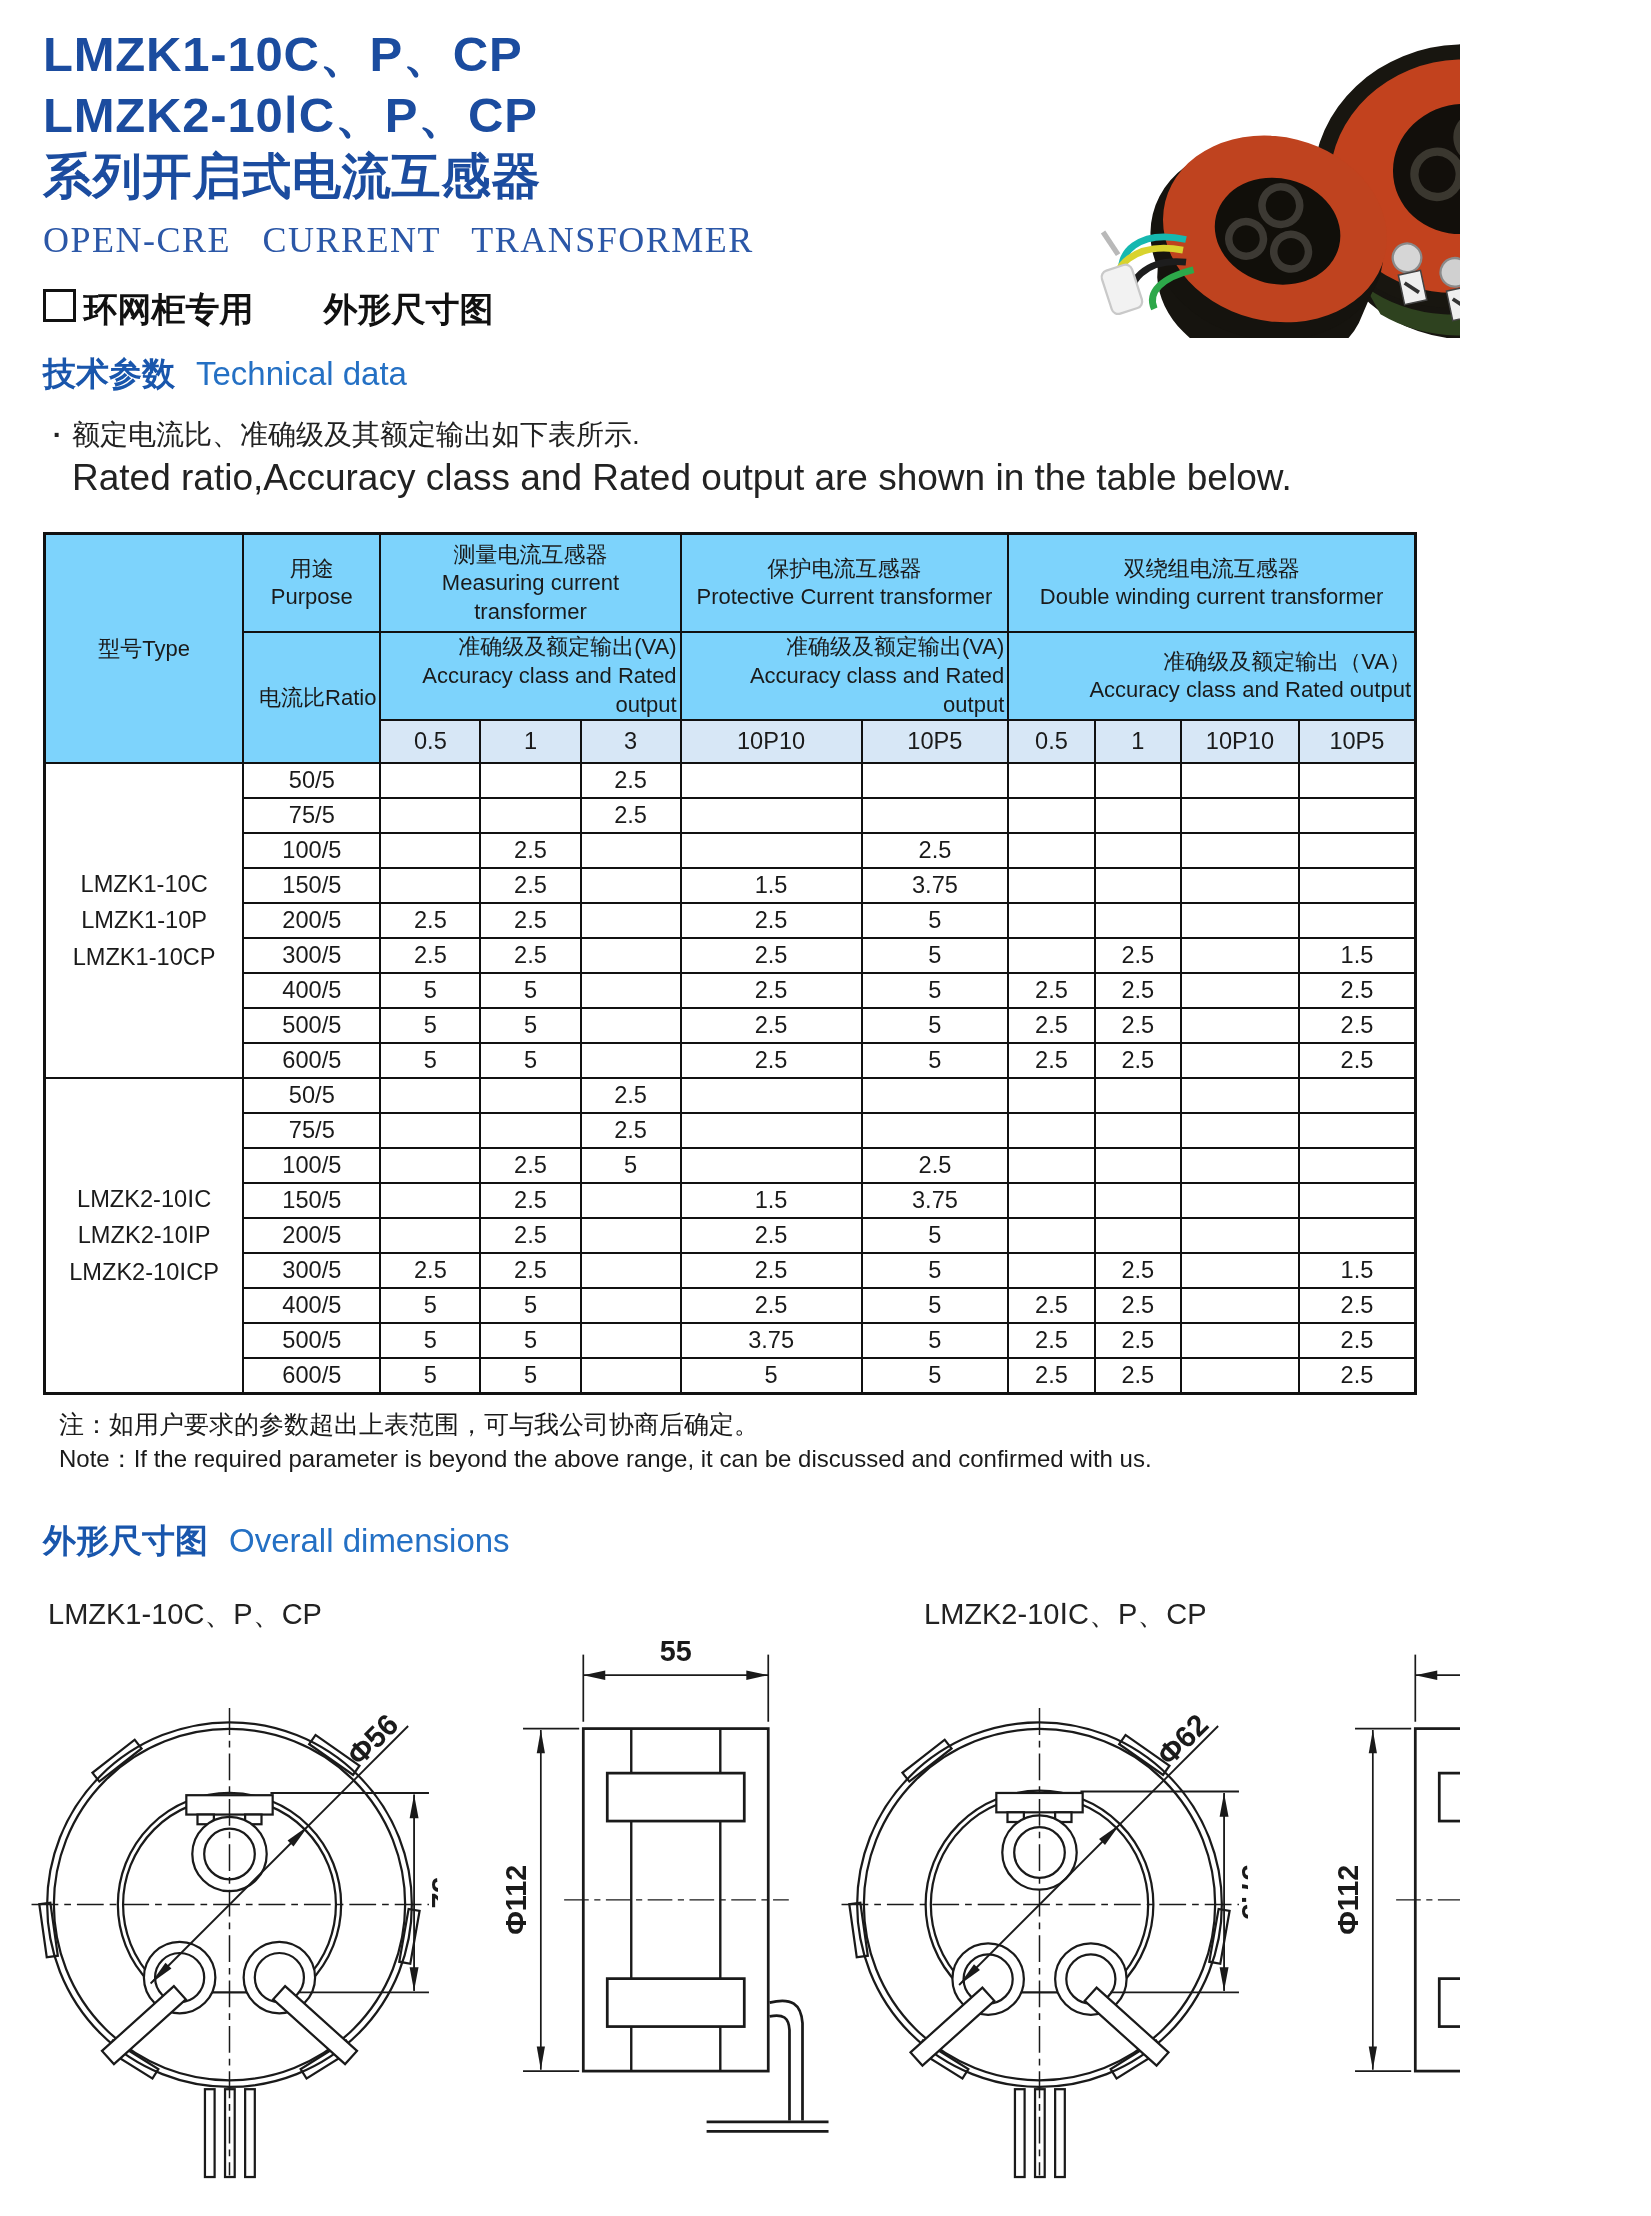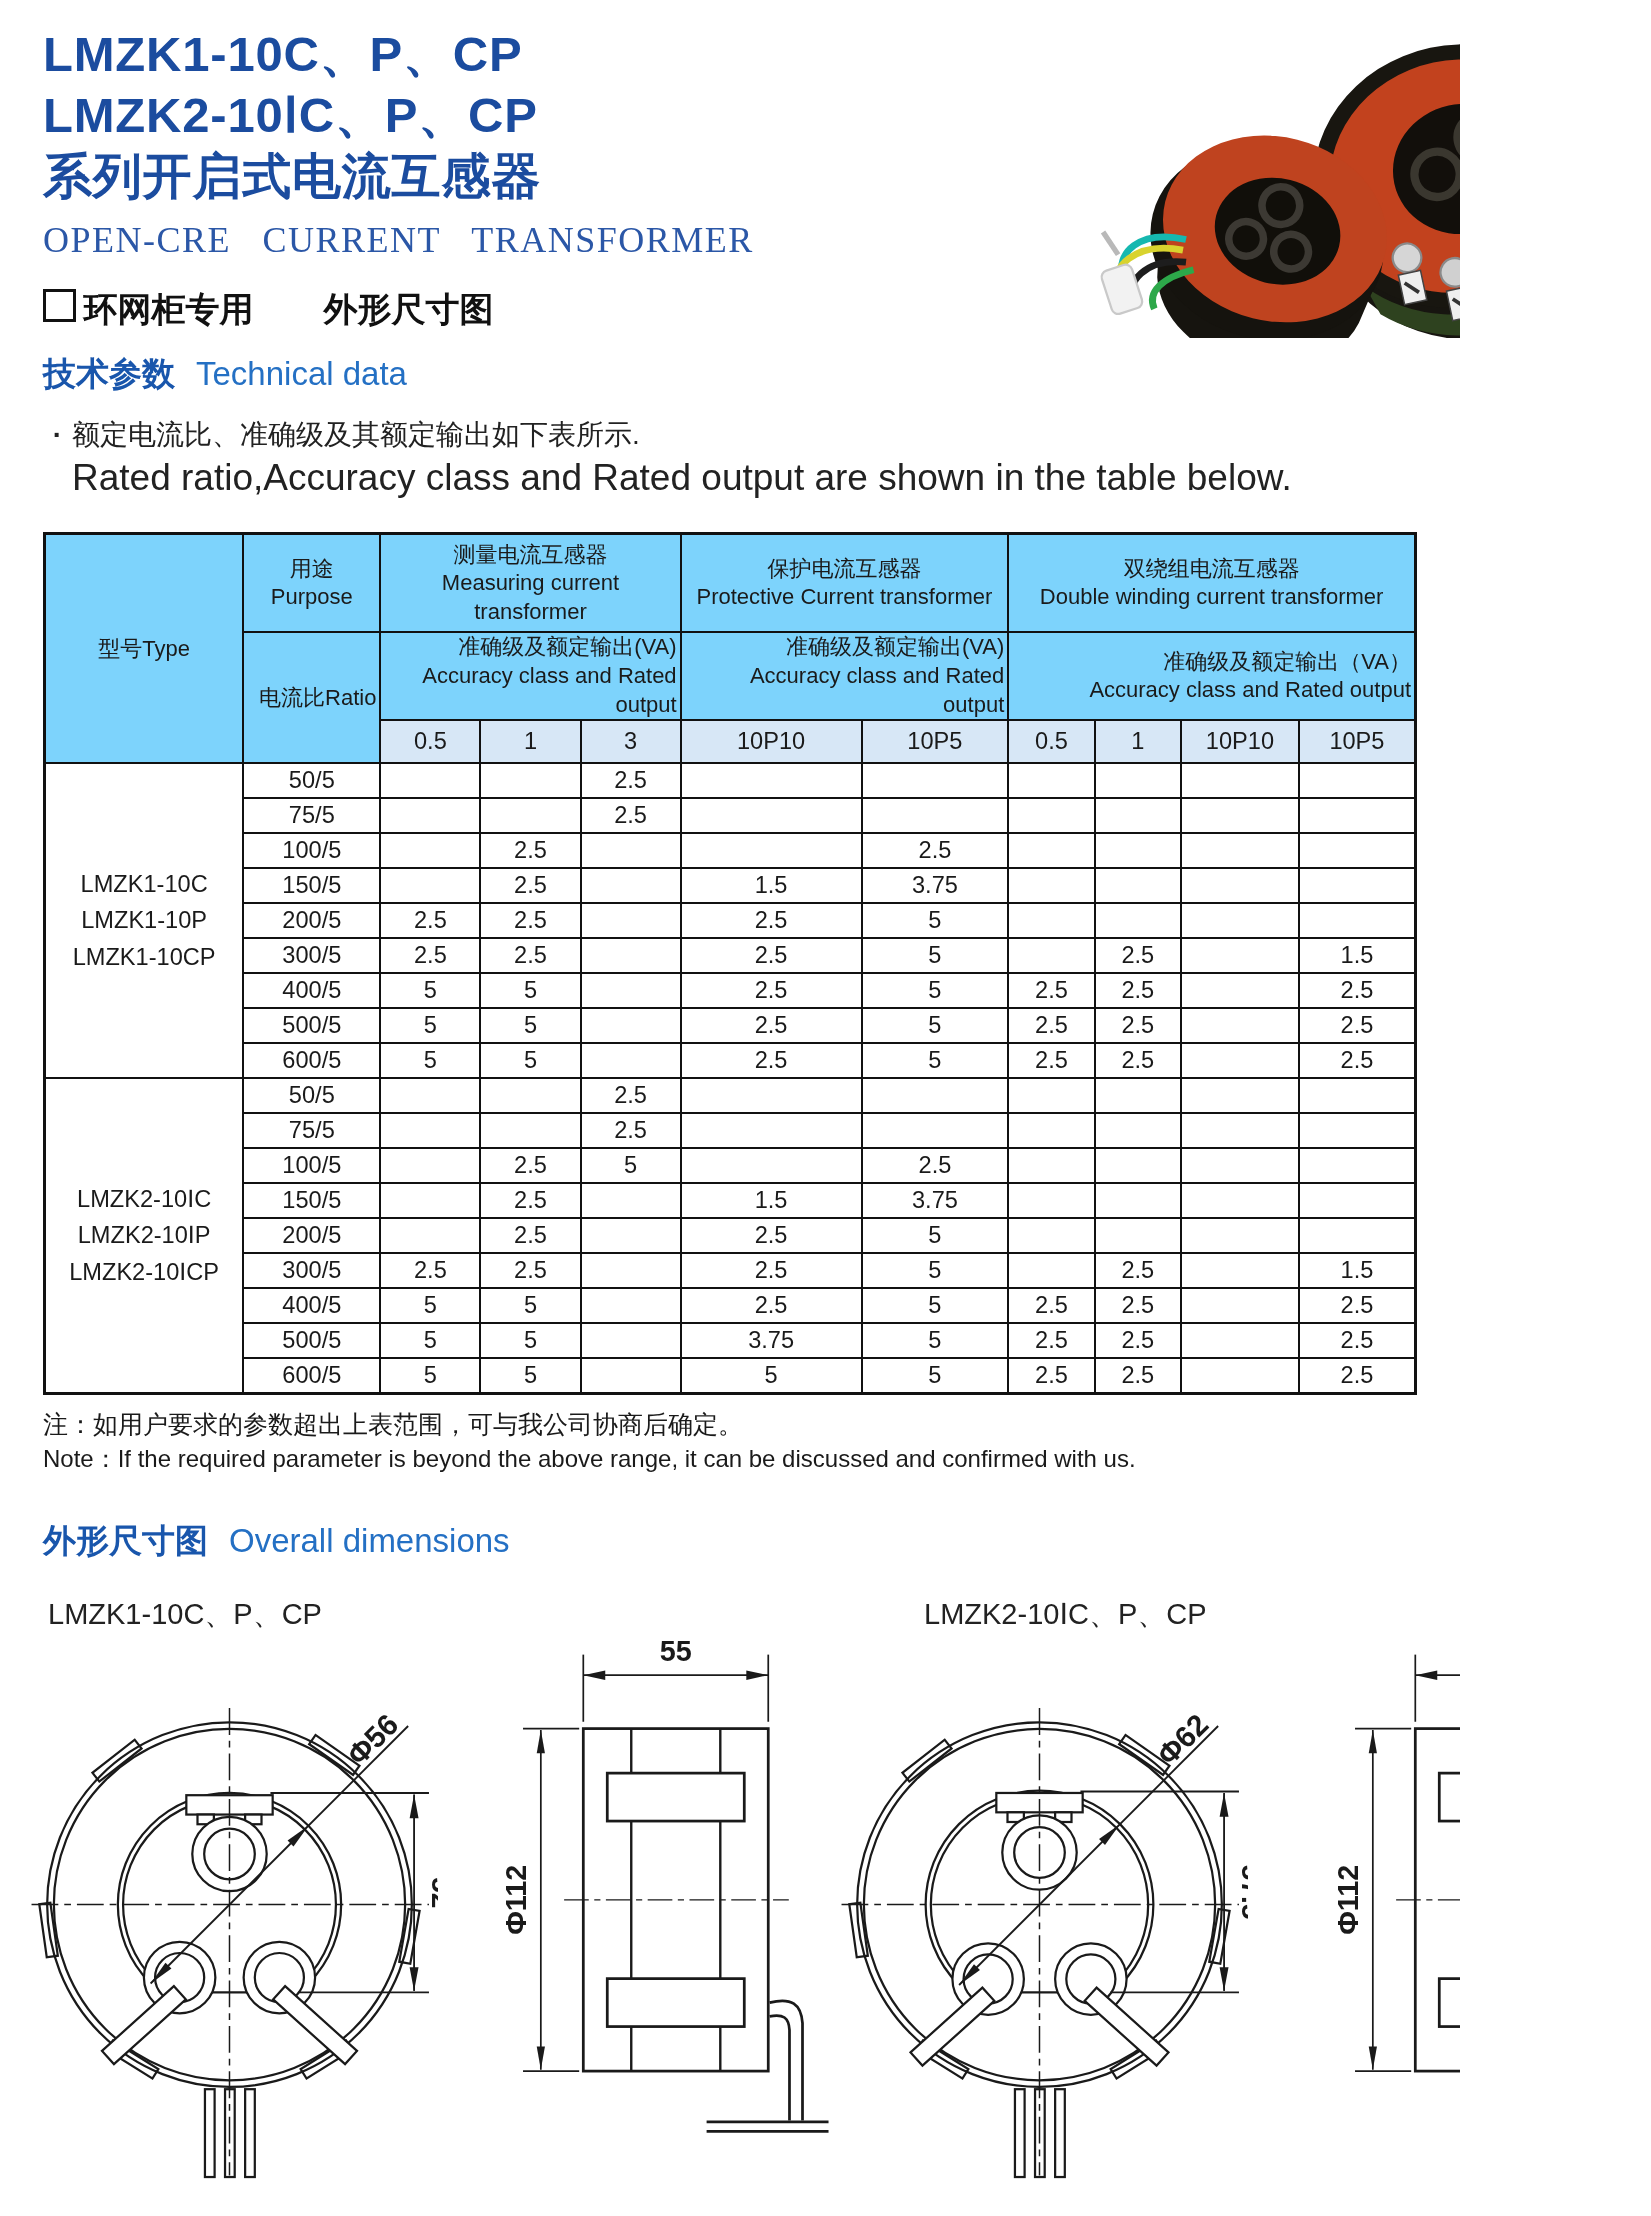--- a/index.html
+++ b/index.html
@@ -57,21 +57,21 @@
   tr.h1 td{height:96px;}
   tr.h2 td{height:76px;text-align:right;}
   tr.h3 td{height:41px;}
   td.th{background:#7dd3fc;font-size:22px;line-height:1.3;}
   td.th .en{font-size:22px;}
   td.col-head{background:#d7e7f6;font-size:23.6px;}
   tbody td{height:33px;font-size:23.6px;background:#ffffff;}
   td.model-cell{font-size:23.6px;line-height:1.55;}
   td.ratio-cell{font-size:23.6px;}
 
-  .note-block{margin-top:12px;line-height:1.4;}
+  .note-block{margin-top:12px;line-height:1.4;margin-left:16px;}
   .note-zh{font-size:25px;}
   .note-en{font-size:24px;}
 
   
   .dims-heading{margin-top:43px;}
   .drawings{
     position:absolute;left:0;top:1589px;width:1652px;height:628px;
   }
   .drawing-label{
     position:absolute;top:6px;font-size:29px;color:#222;

